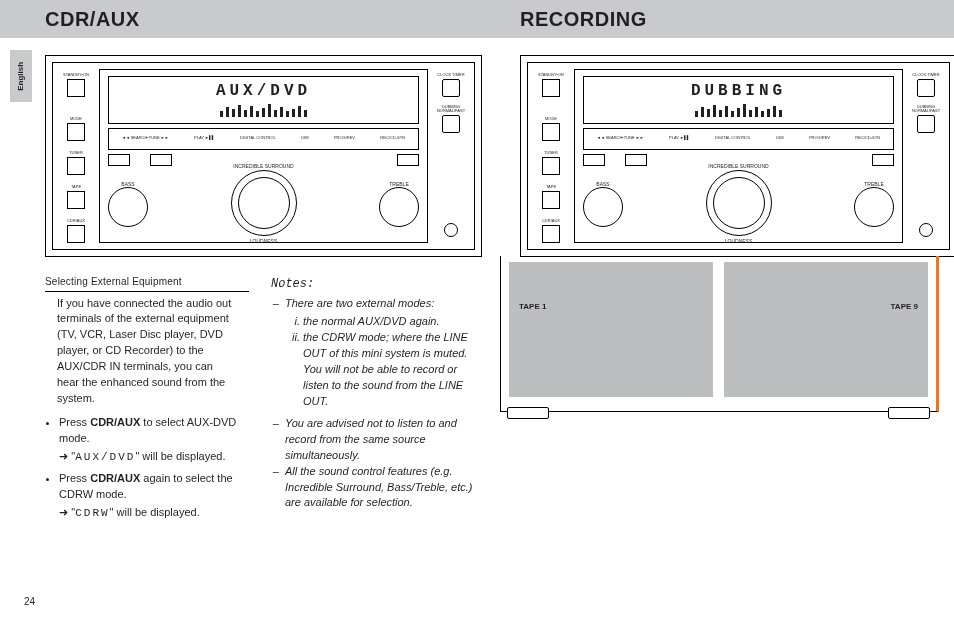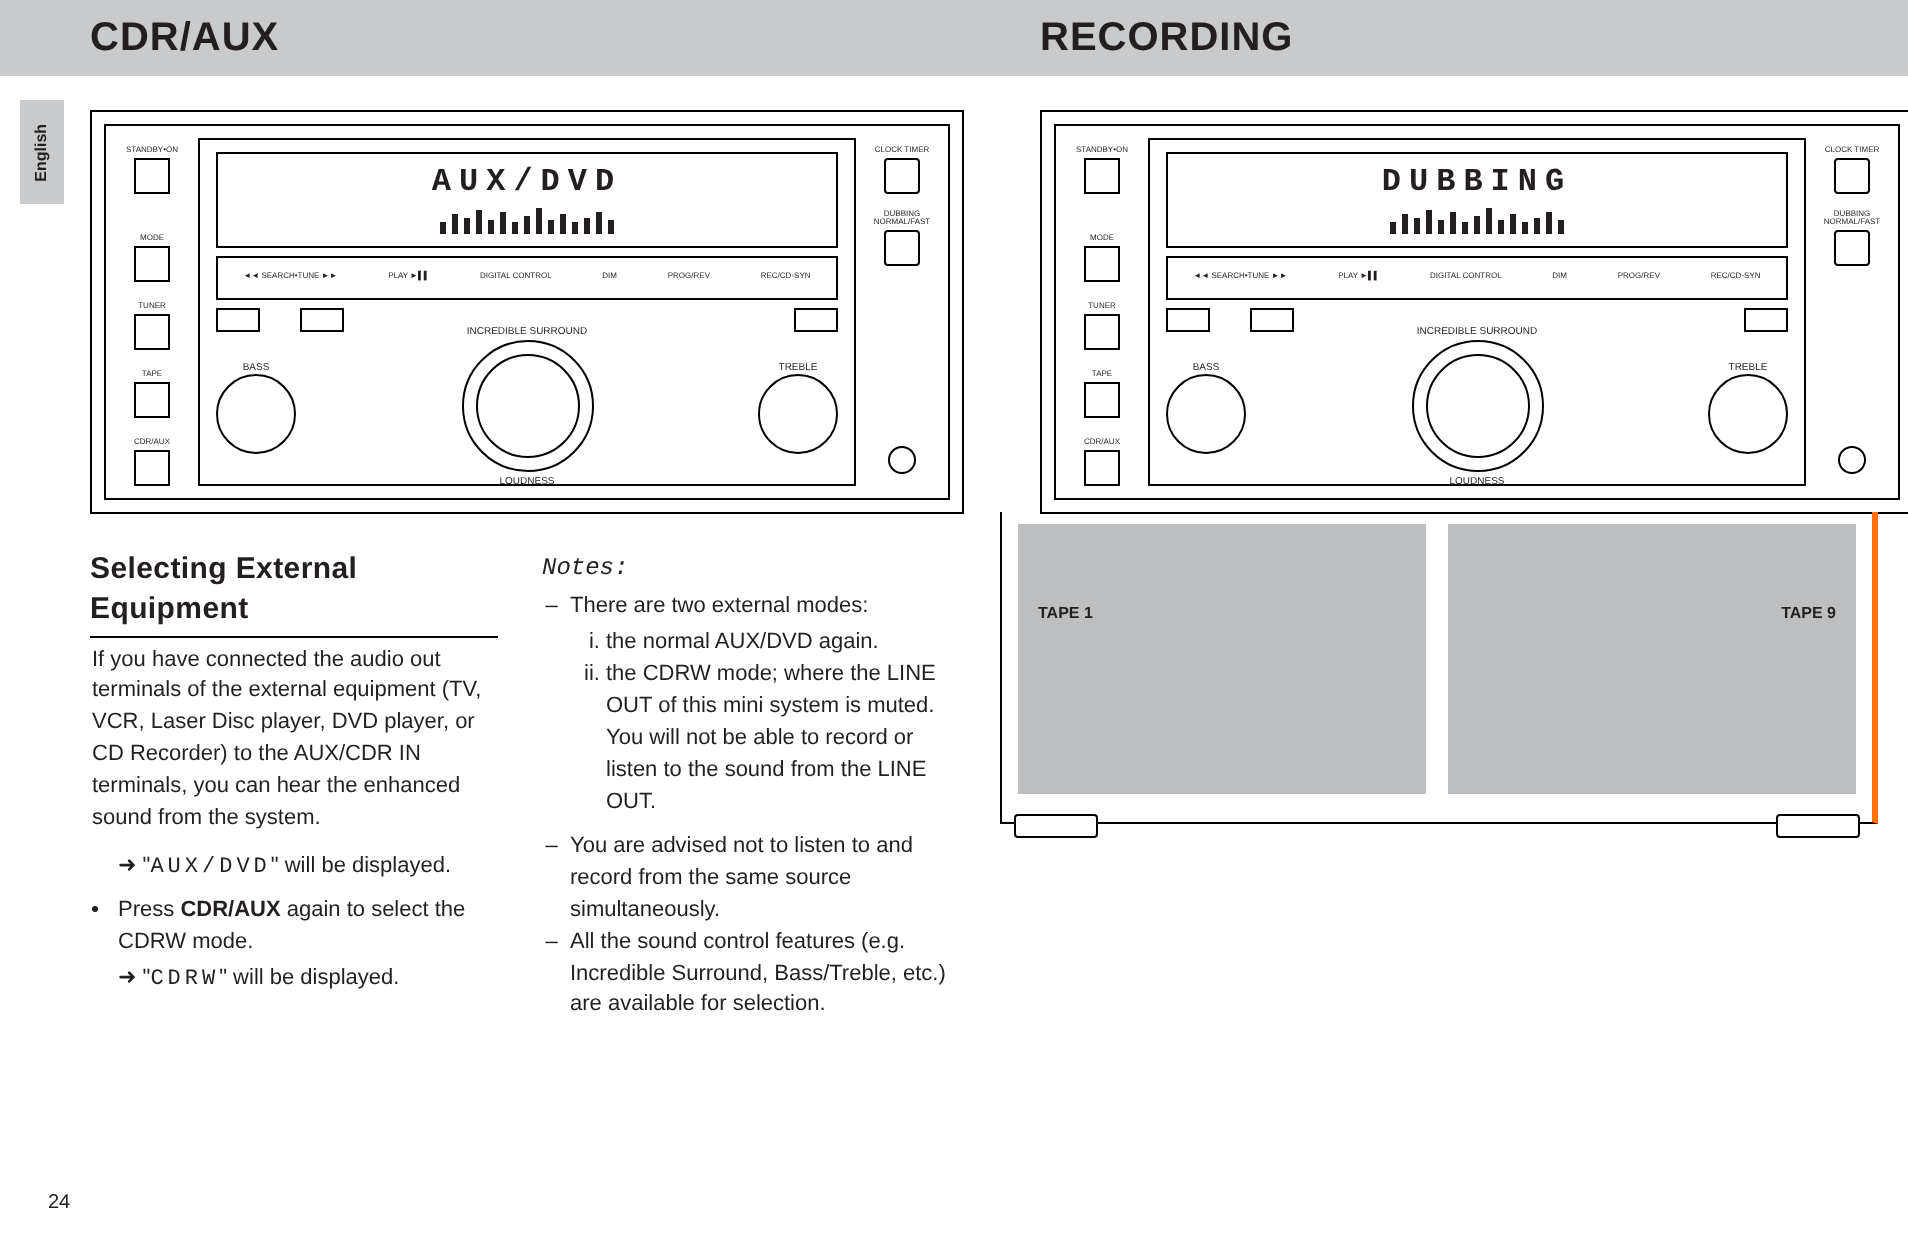--- a/index.html
+++ b/index.html
@@ -135,30 +135,30 @@
   .foot.f1{left:6px;}
   .foot.f2{right:6px;}
 
   
   .text-area{
     position:absolute; left:45px; top:275px; width:430px;
     display:flex; gap:22px;
   }
   .col{flex:1;}
   h3.sect{
-    font-size:15px;font-weight:700;margin:0 0 4px;border-bottom:1px solid #000;
+    font-size:10px;font-weight:400;margin:0 0 4px;border-bottom:1px solid #000;
     padding-bottom:2px;letter-spacing:.2px;
   }
-  .para{font-size:11px;line-height:1.45;margin:0 1px 8px;font-stretch:condensed;}
+  .para{font-size:11px;line-height:1.45;margin:0 12px 8px;font-stretch:condensed;}
   ul.bul{margin:0;padding-left:14px;}
   ul.bul li{font-size:11px;line-height:1.45;margin-bottom:2px;}
   .arrow-line{font-size:11px;margin-left:14px;margin-bottom:6px;}
   .segfont{font-family:"Courier New",monospace;letter-spacing:2px;}
   em.notes{font-weight:400;font-style:italic;font-size:12px;font-family:Liberation Mono, monospace;}
-  .notes-body, .notes-body li{font-size:11px;line-height:1.45;}
+  .notes-body, .notes-body li{font-size:11px;font-style:italic;line-height:1.45;}
   .notes-body{margin:0;padding-left:14px;}
   .notes-body .sub{list-style:lower-roman;padding-left:18px;margin:2px 0 6px;}
   .notes-head{font-style:italic;font-size:12px;margin:0 0 4px;}
 </style>
 </head>
 <body>
 
 <div class="header-bar">
   <div class="header-label" style="left:45px">CDR/AUX</div>
   <div class="header-label" style="left:520px">RECORDING</div>
@@ -358,20 +358,25 @@
   <div class="tape-lbl" style="left:18px">TAPE 1</div>
   <div class="tape-lbl" style="right:18px">TAPE 9</div>
   <div class="foot f1"></div>
   <div class="foot f2"></div>
 </div>
 
 <div class="text-area">
   <div class="col">
     <h3 class="sect">Selecting External Equipment</h3>
     <p class="para">If you have connected the audio out terminals of the external equipment (TV, VCR, Laser Disc player, DVD player, or CD Recorder) to the AUX/CDR IN terminals, you can hear the enhanced sound from the system.</p>
+    <ul class="bul">
+      <li>
+        <span>Press </span><b>CDR/AUX</b><span> to select AUX-DVD mode.</span>
+      </li>
+    </ul>
     <div class="arrow-line">
       <span>➜ "</span><span class="segfont">AUX/DVD</span><span>" will be displayed.</span>
     </div>
     <ul class="bul">
       <li>
         <span>Press </span><b>CDR/AUX</b><span> again to select the CDRW mode.</span>
       </li>
     </ul>
     <div class="arrow-line">
       <span>➜ "</span><span class="segfont">CDRW</span><span>" will be displayed.</span>

